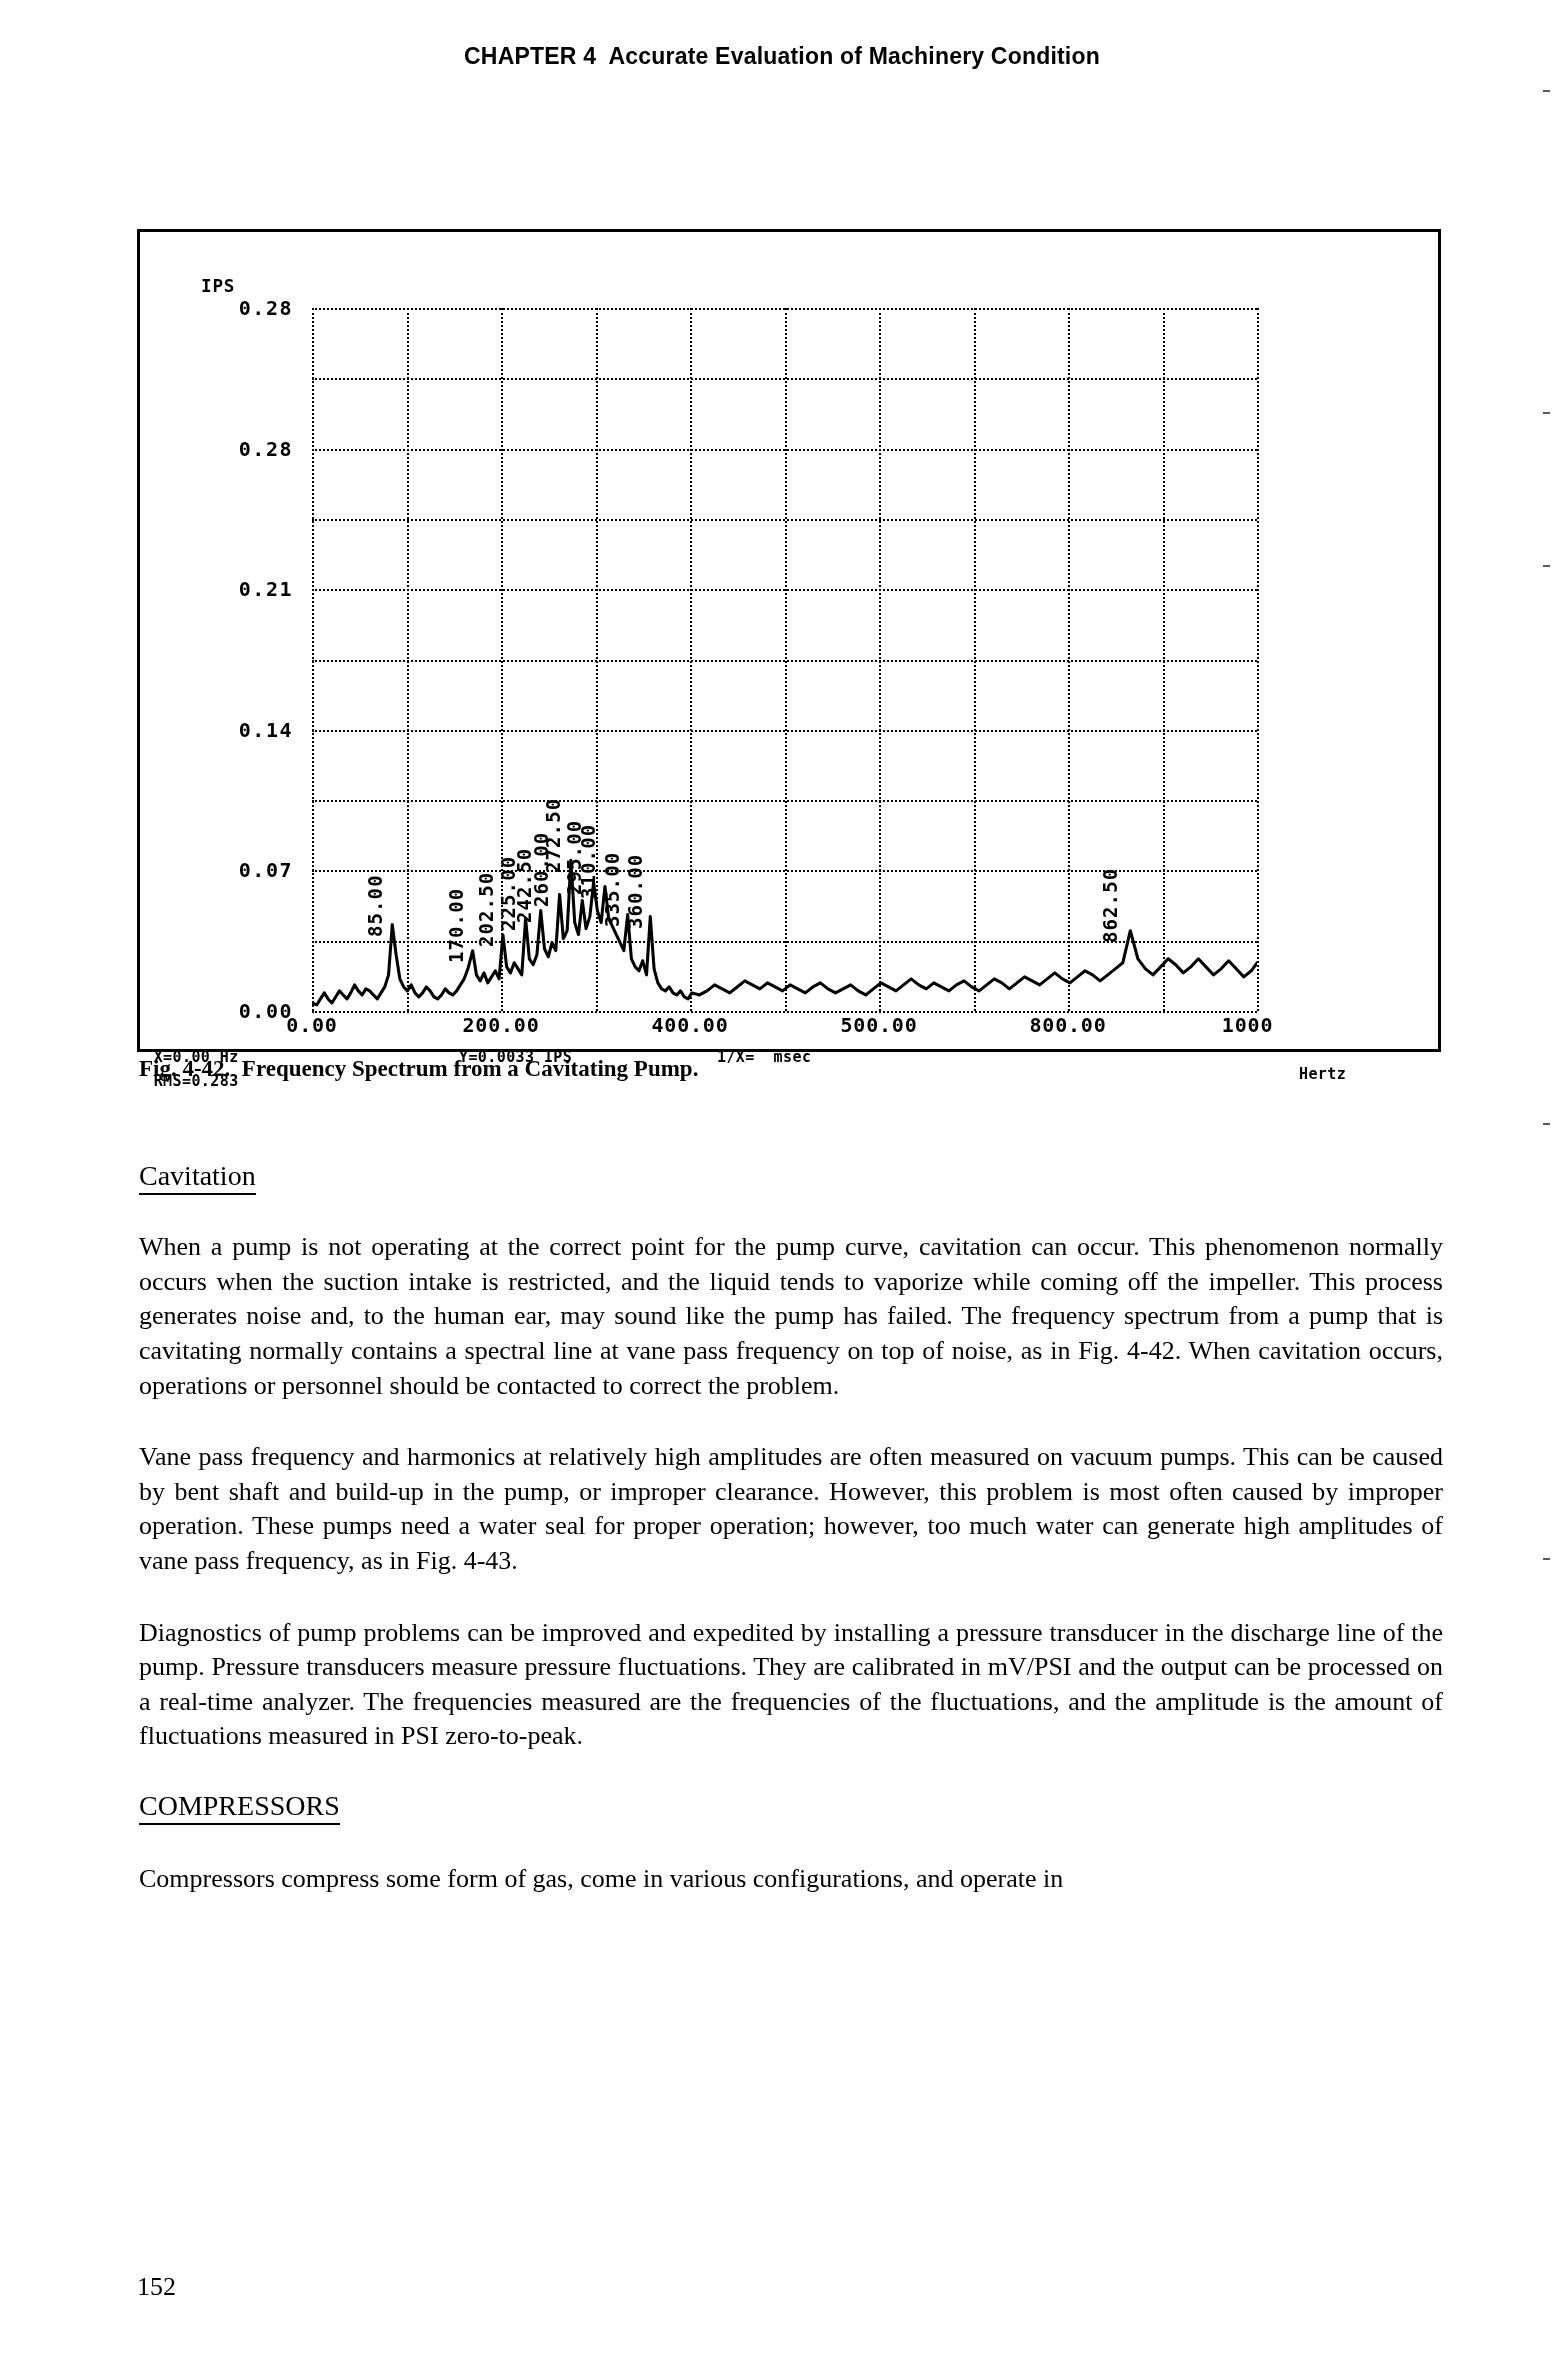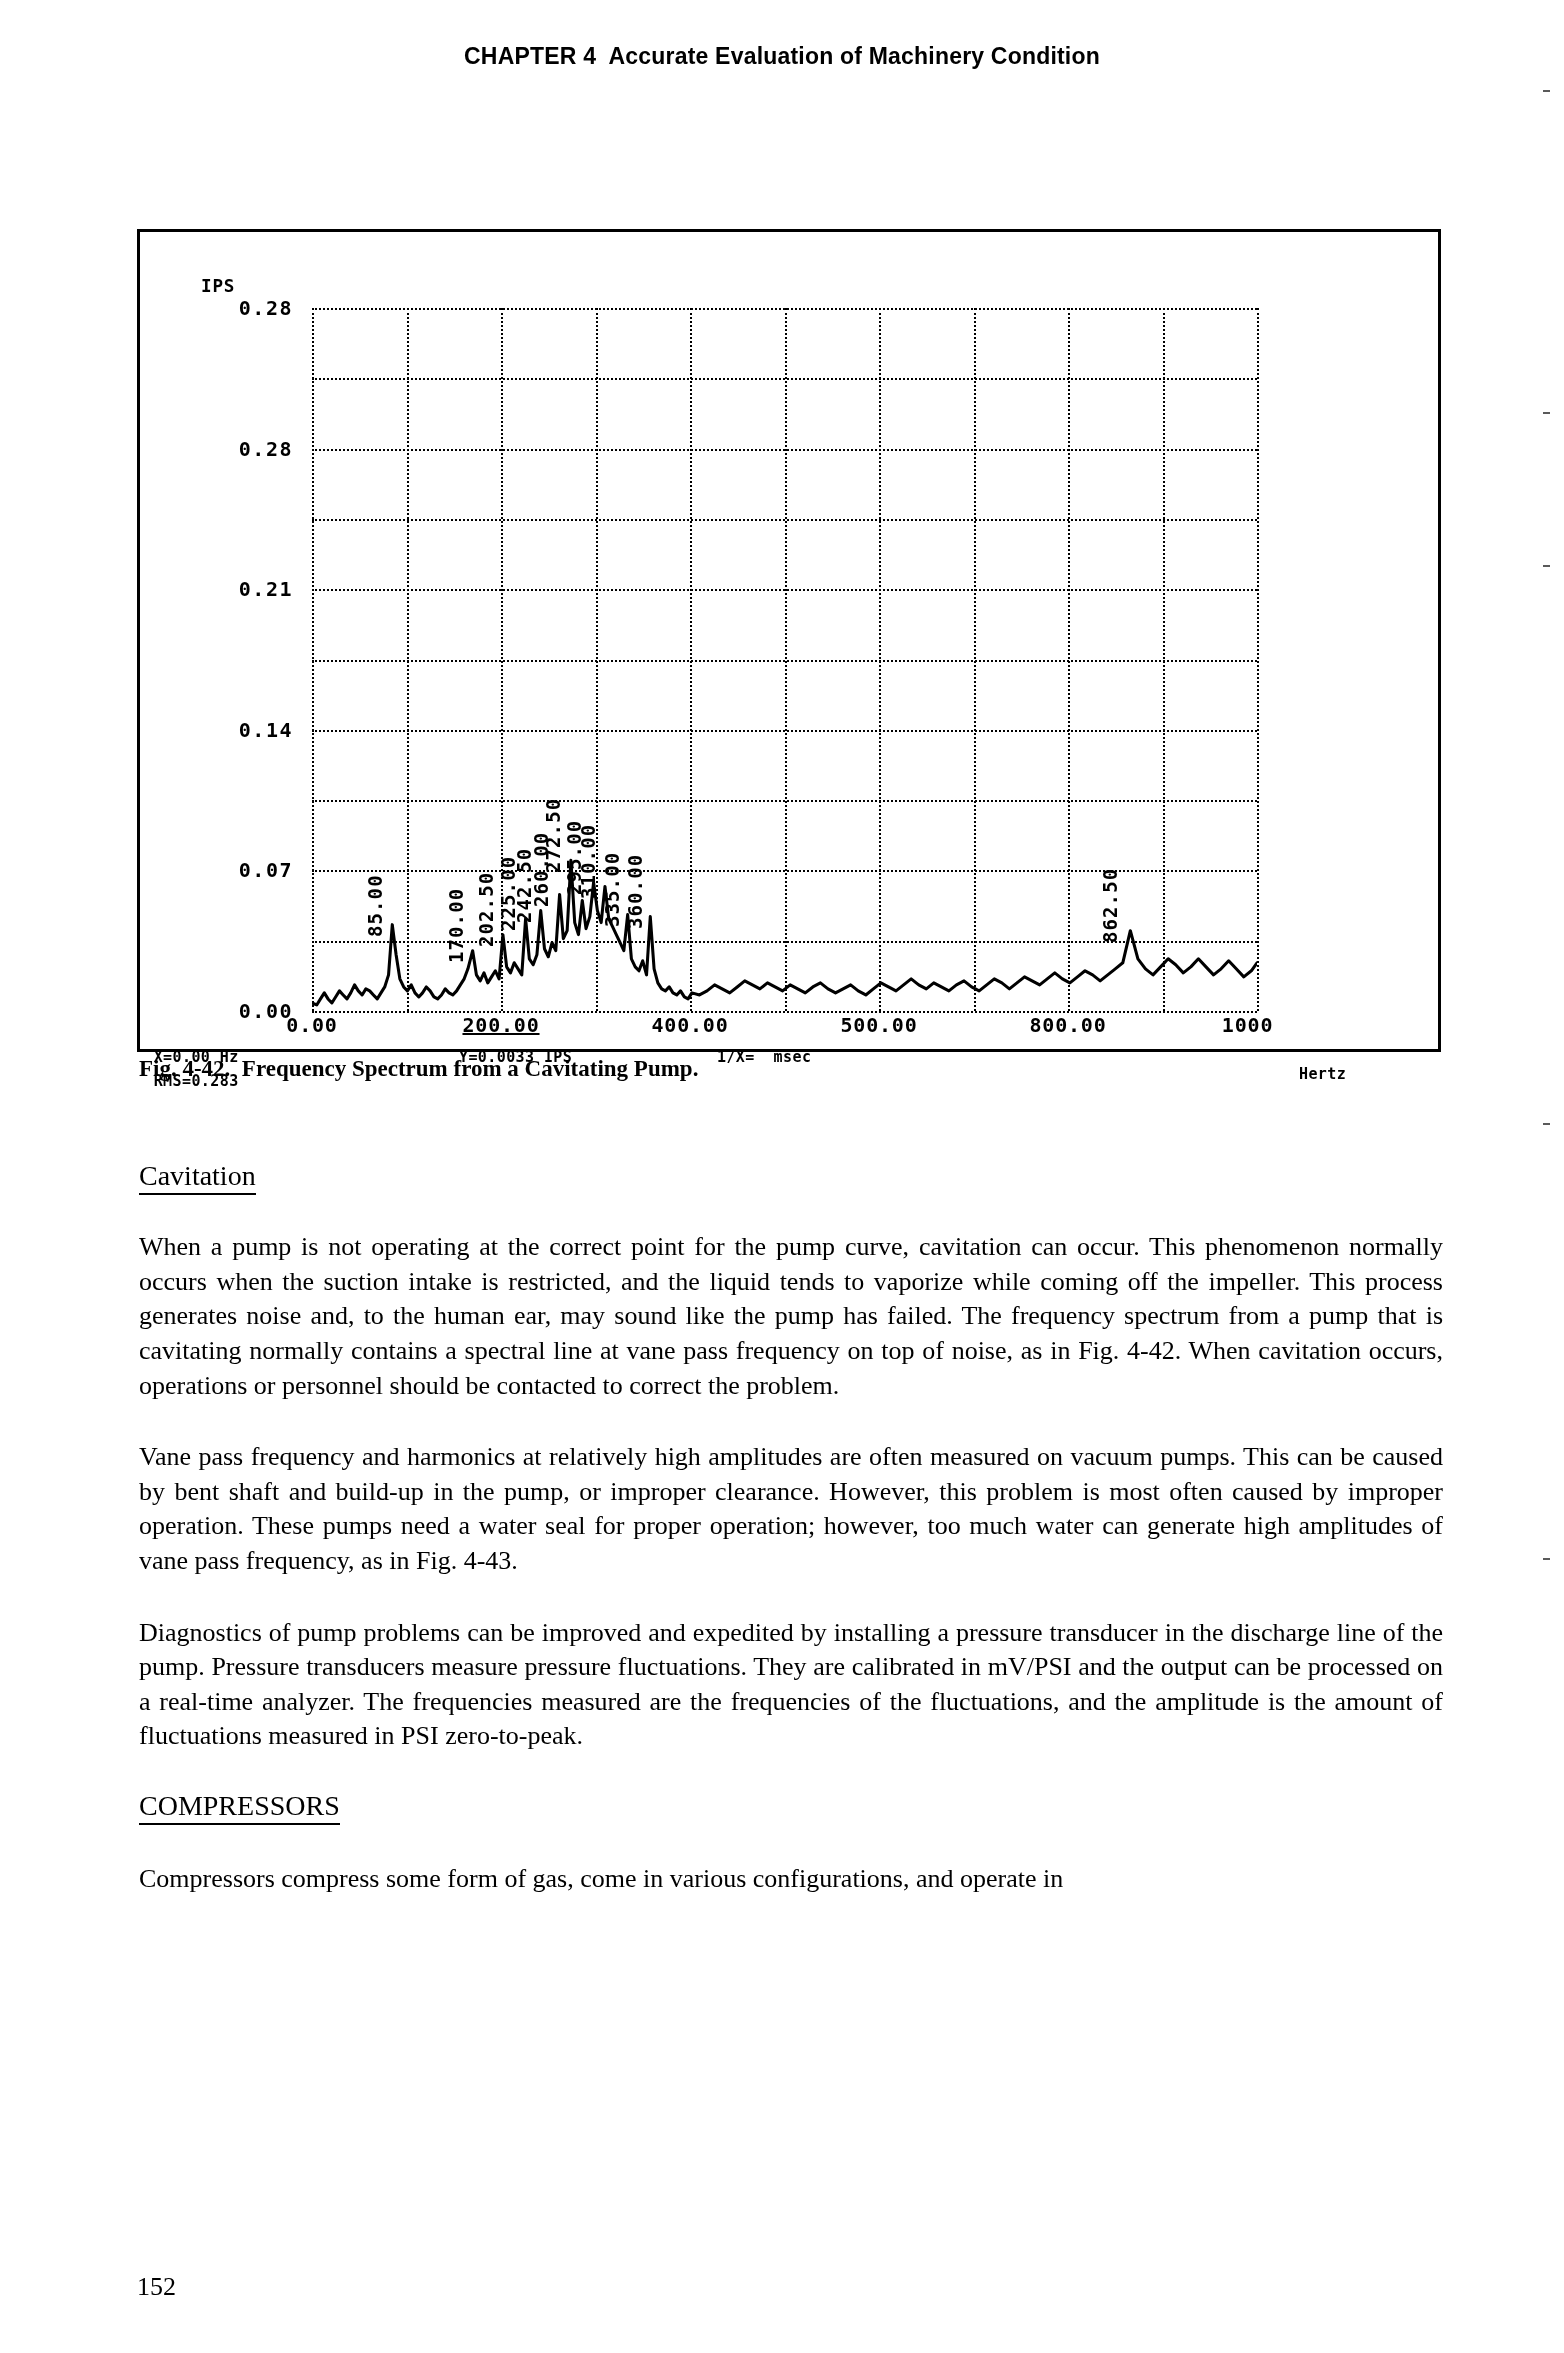--- a/index.html
+++ b/index.html
@@ -260,21 +260,21 @@
         <div class="peak-label" style="left: 272px; top: 568px;">295.00</div>
         <div class="peak-label" style="left: 286px; top: 572px;">310.00</div>
         <div class="peak-label" style="left: 310px; top: 600px;">335.00</div>
         <div class="peak-label" style="left: 333px; top: 602px;">360.00</div>
         <div class="peak-label" style="left: 808px; top: 616px;">862.50</div>
       </div>
   </div>
 
   <div id="xtick-holder">
     <div class="xtick-label" style="left:0%;">0.00</div>
-    <div class="xtick-label" style="left:20%;text-decoration:underline;">200.00</div>
+    <div class="xtick-label" style="left:20%;">200.00</div>
     <div class="xtick-label" style="left:40%;">400.00</div>
     <div class="xtick-label" style="left:60%;">500.00</div>
     <div class="xtick-label" style="left:80%;">800.00</div>
     <div class="xtick-label" style="left:99%;">1000</div>
   </div>
 
   <div class="readout" style="left:13.7px;  top:816px;">X=0.00 Hz</div>
   <div class="readout" style="left:13.7px;  top:840px;">RMS=0.283</div>
   <div class="readout" style="left:319px; top:816px;">Y=0.0033 IPS</div>
   <div class="readout" style="left:577px; top:816px;">1/X=  msec</div>

